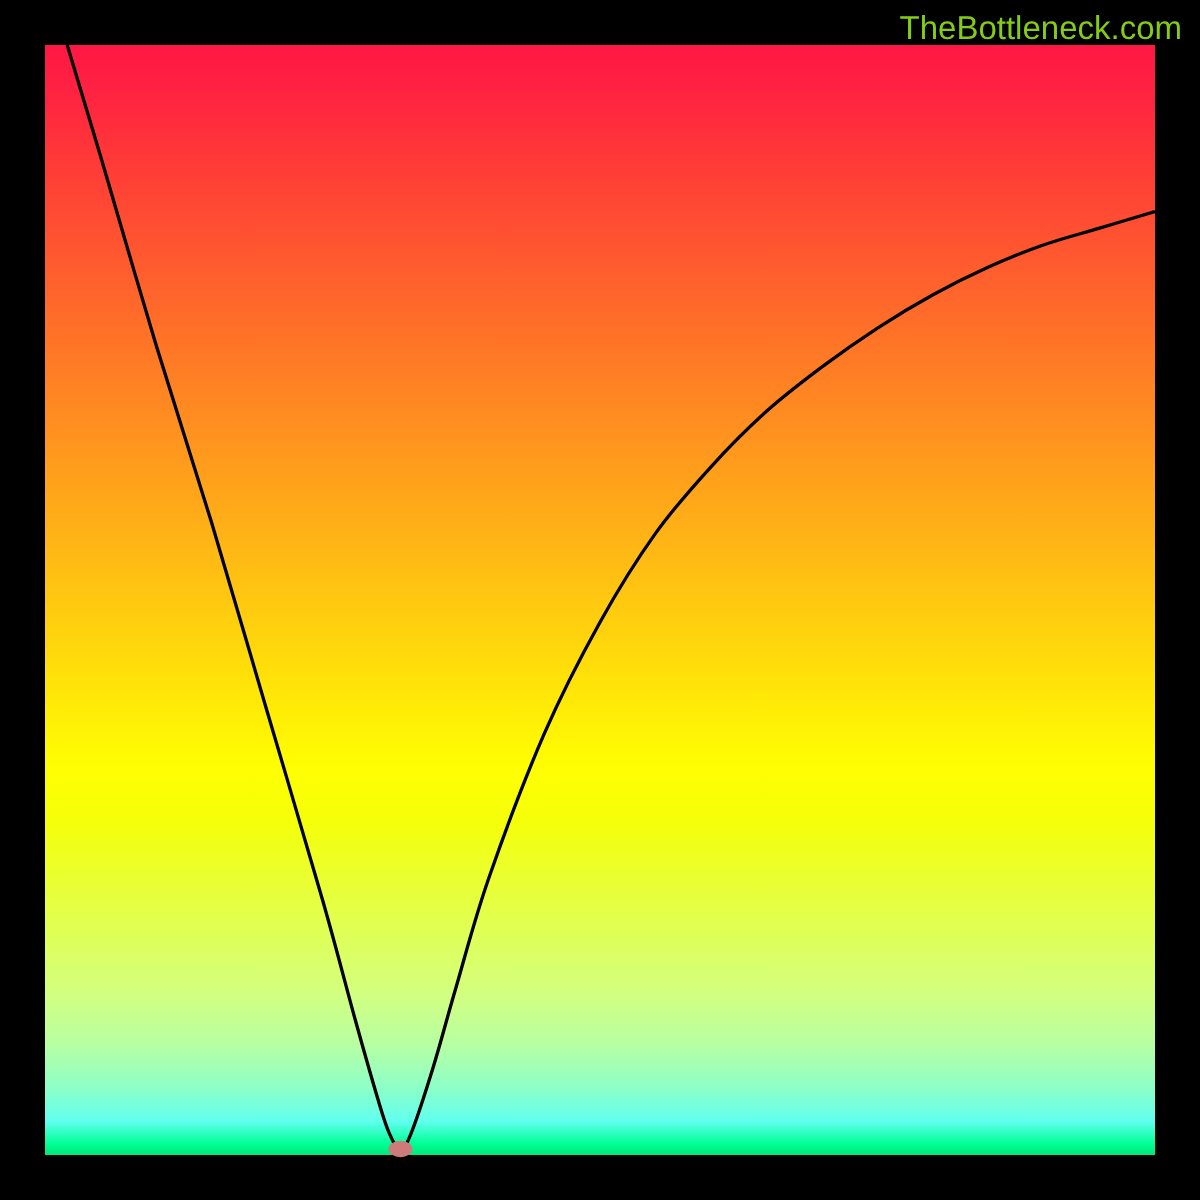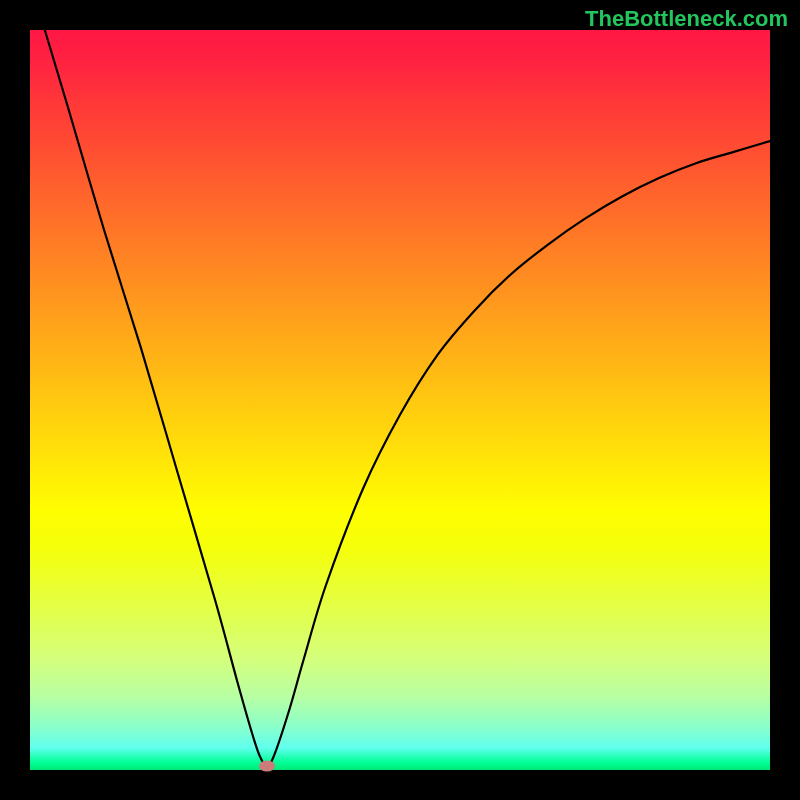--- a/index.html
+++ b/index.html
@@ -7,23 +7,23 @@
       width: 800px;
       height: 800px;
       background: #000;
       position: relative;
       font-family: Arial, sans-serif;
     }
     .watermark {
       position: absolute;
       top: 6px;
       right: 12px;
-      color: #22c55e;
+      color: #84cc16;
       font-size: 22px;
-      font-weight: 700;
+      font-weight: 400;
       z-index: 10;
     }
     .plot-area {
       position: absolute;
       top: 30px;
       left: 30px;
       width: 740px;
       height: 740px;
       background: linear-gradient(to bottom,
         #ff1744 0%,

